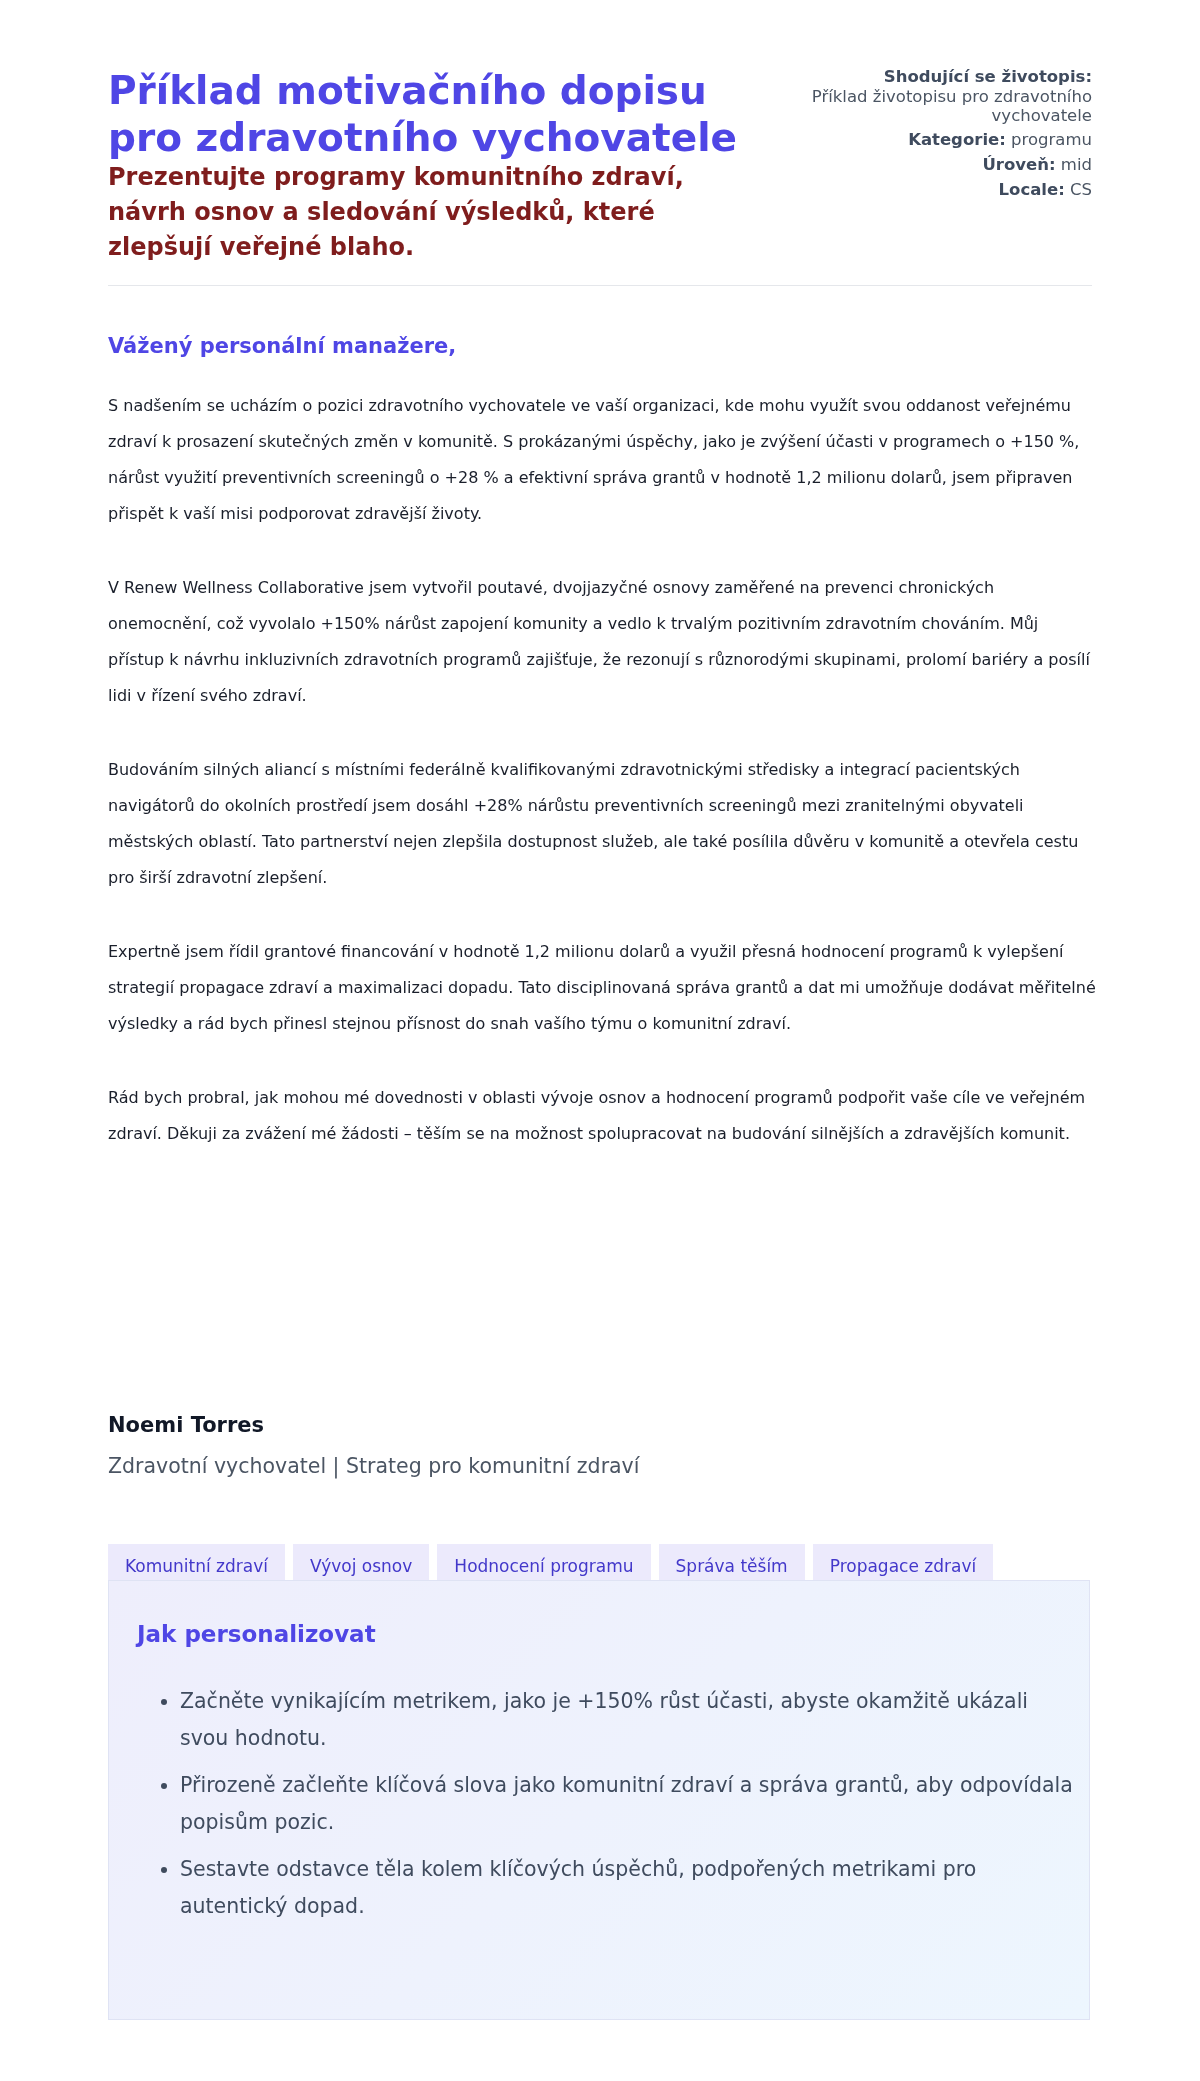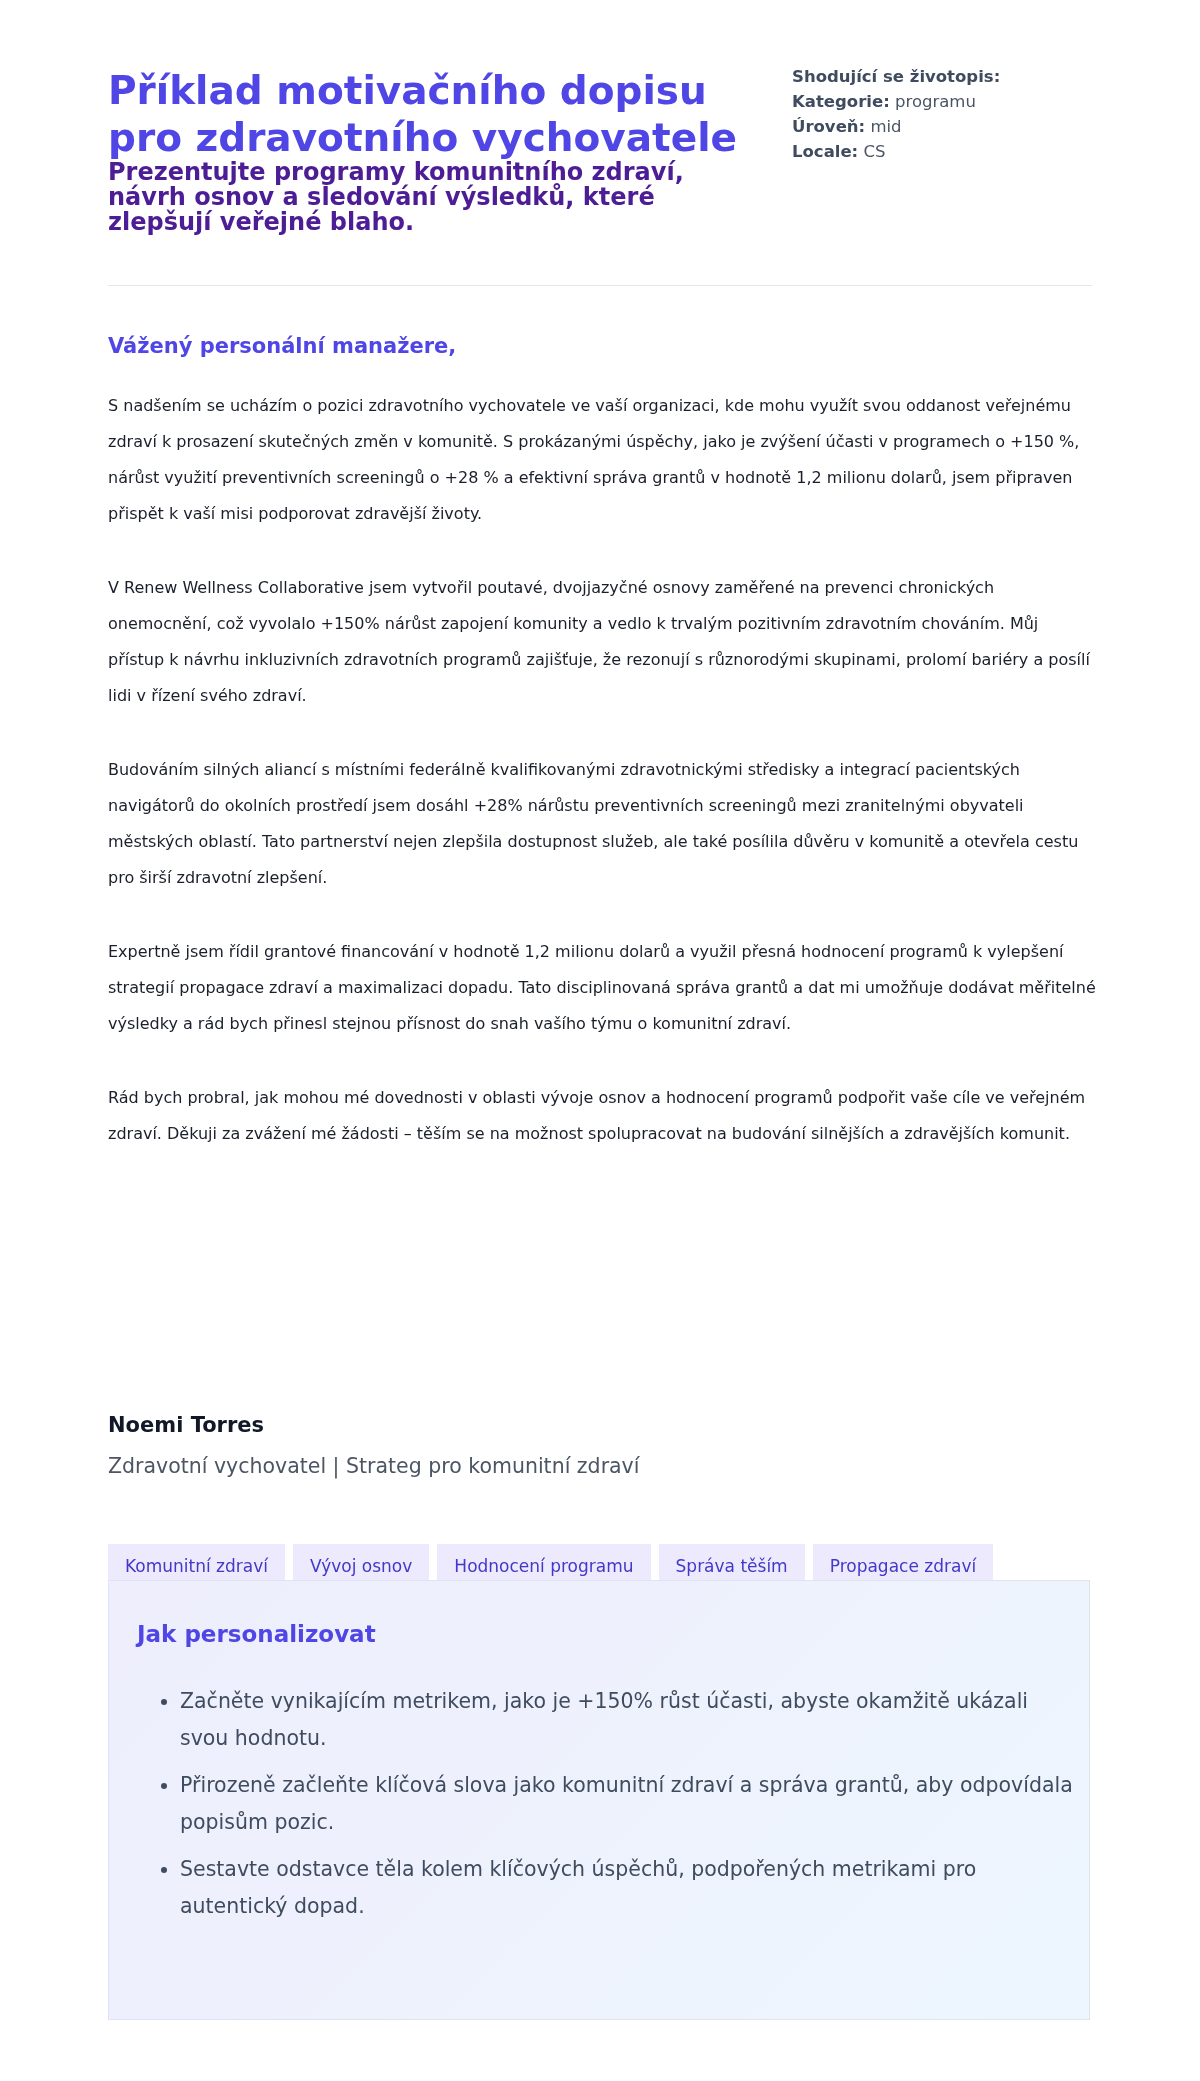--- a/index.html
+++ b/index.html
@@ -37,29 +37,30 @@
       font-weight: bold;
       color: #4f46e5;
     }
     .subtitle {
       position: absolute;
       left: 0;
       top: 160px;
       width: 640px;
       margin: 0;
       font-size: 24px;
-      line-height: 25px;
-      font-weight: bold;
-      color: #4c1d95;
+      line-height: 35px;
+      font-weight: bold;
+      color: #7f1d1d;
     }
     .meta {
       position: absolute;
       right: 0;
       top: 67px;
       width: 300px;
+      text-align: right;
       font-size: 16.5px;
       color: #4b5563;
     }
     .meta-row {
       line-height: 20px;
       margin-bottom: 5px;
     }
     .meta-row.first { margin-bottom: 5px; }
     .meta-label {
       font-weight: bold;
@@ -164,20 +165,21 @@
 
 <div class="page">
 
   <header class="header">
     <h1 class="title">Příklad motivačního dopisu pro zdravotního vychovatele</h1>
     <h2 class="subtitle">Prezentujte programy komunitního zdraví, návrh osnov a sledování výsledků, které zlepšují veřejné blaho.</h2>
 
     <div class="meta">
       <div class="meta-row first">
         <span class="meta-label">Shodující se životopis:</span>
+        <span class="meta-resume-title">Příklad životopisu pro zdravotního vychovatele</span>
       </div>
       <div class="meta-row">
         <span class="meta-label">Kategorie:</span>
         <span>programu</span>
       </div>
       <div class="meta-row">
         <span class="meta-label">Úroveň:</span>
         <span>mid</span>
       </div>
       <div class="meta-row">

